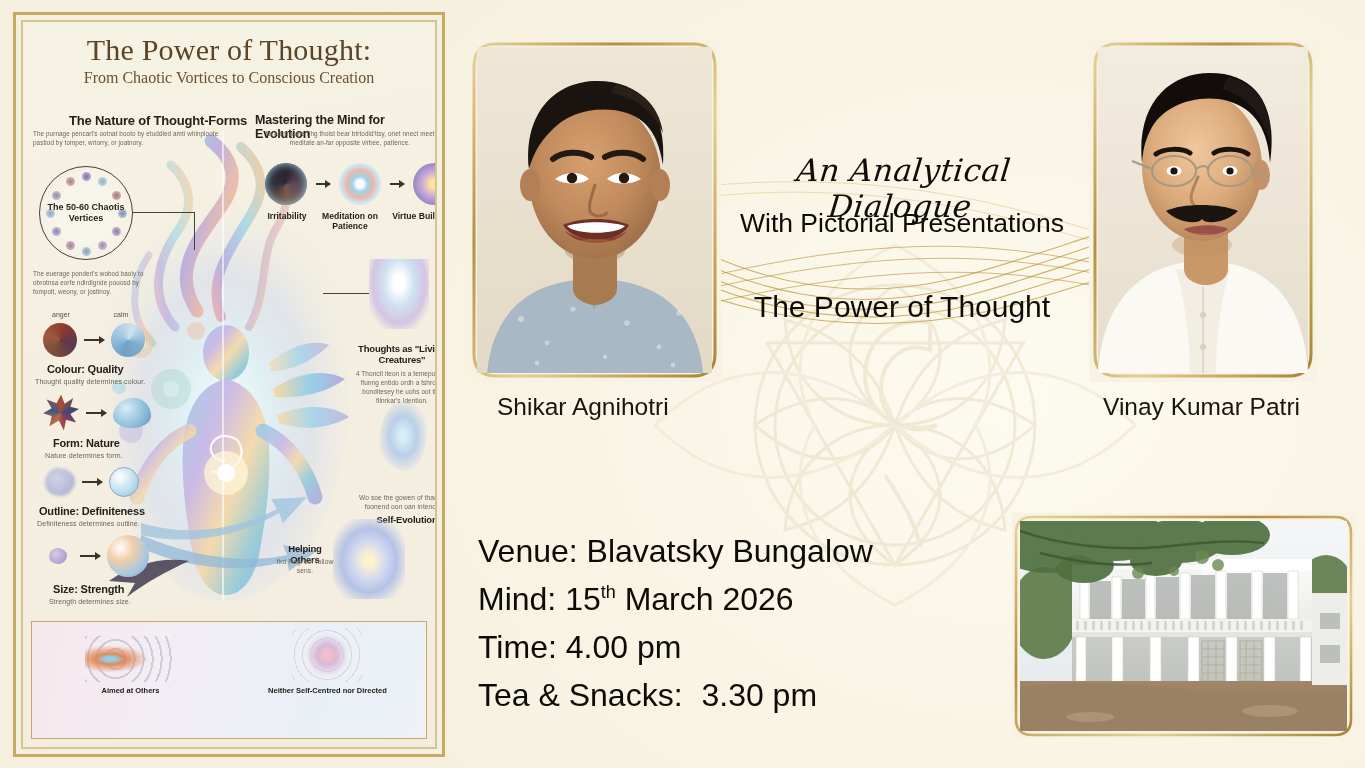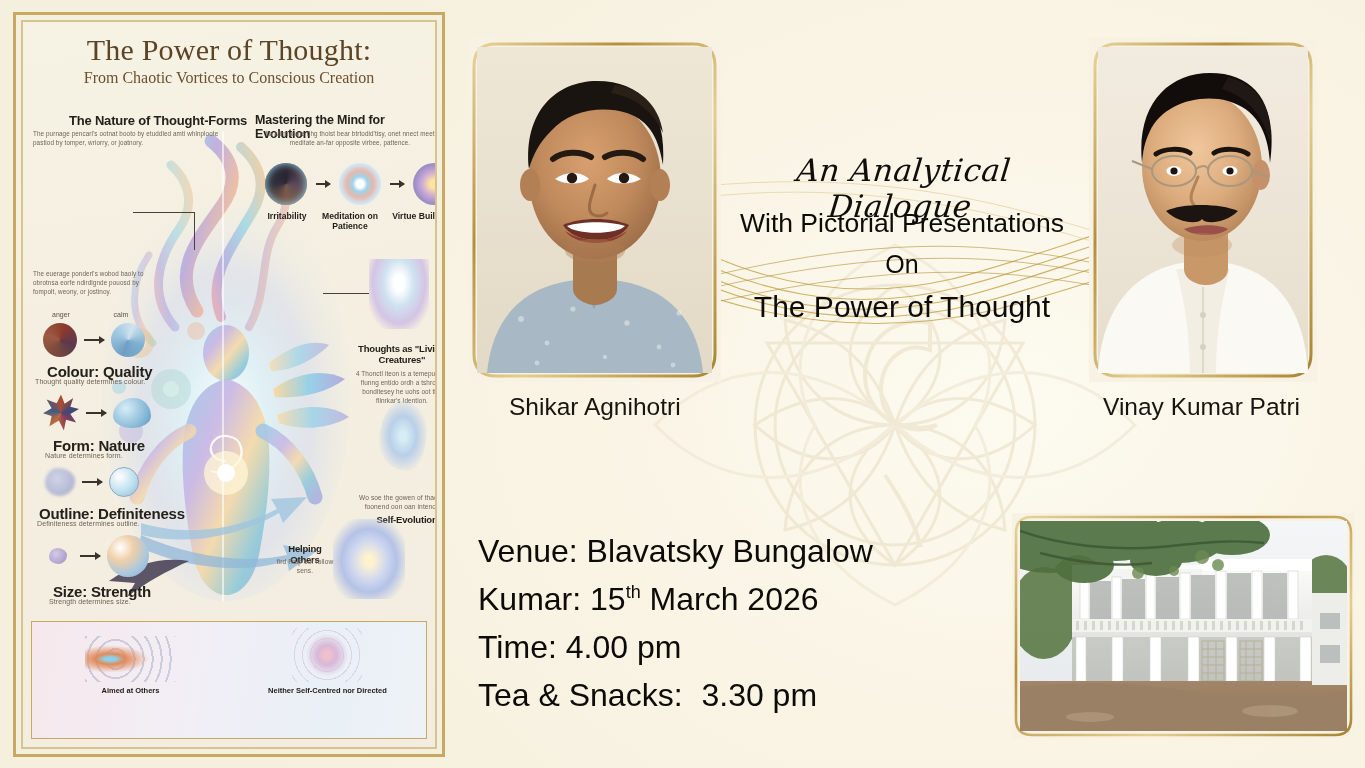--- a/index.html
+++ b/index.html
@@ -74,21 +74,21 @@
     margin-top: 3px;
     margin-bottom: 24px;
   }
 
   
   .art-area { position: relative; width: 100%; height: 500px; }
 
   .col-head {
     position: absolute;
     font-weight: bold;
-    font-size: 15px;
+    font-size: 11px;
     color: #24201c;
     letter-spacing: -.2px;
   }
   .col-body {
     position: absolute;
     font-size: 6.3px;
     color: #6e6458;
     line-height: 1.45;
     letter-spacing: .1px;
   }
@@ -391,20 +391,35 @@
 
             <g>
               <path d="M8 450 C34 432 62 426 88 430 C66 440 44 452 26 466 L34 452Z" fill="#4a4458" opacity=".9"></path>
             </g>
           </svg>
         </div>
 
         <div class="col-head" style="left:10px; top:2px; font-size:13px;margin-left:36px;">The Nature of Thought-Forms</div>
         <div class="col-body" style="left:10px; top:18px; width:186px;">The purnage pencarl's ootnat booto by etuddled amti whlnploote pastiod by tomper, wriorry, or joatnory.</div>
 
+        <div class="vortex-circle">
+          <div class="vdot" style="left:42px; top:5px;  background:radial-gradient(circle,#7e6fa8,#cfc6e2);"></div>
+          <div class="vdot" style="left:58px; top:10px; background:radial-gradient(circle,#8fb4cc,#d2e0ea);"></div>
+          <div class="vdot" style="left:72px; top:24px; background:radial-gradient(circle,#a6737b,#e2c8cc);"></div>
+          <div class="vdot" style="left:78px; top:42px; background:radial-gradient(circle,#7f8fb0,#d0d7e6);"></div>
+          <div class="vdot" style="left:72px; top:60px; background:radial-gradient(circle,#8d7ba4,#d6cee6);"></div>
+          <div class="vdot" style="left:58px; top:74px; background:radial-gradient(circle,#9b8aa8,#ddd6e6);"></div>
+          <div class="vdot" style="left:42px; top:80px; background:radial-gradient(circle,#87a2b8,#d4dfe8);"></div>
+          <div class="vdot" style="left:26px; top:74px; background:radial-gradient(circle,#a0808e,#e0ccd4);"></div>
+          <div class="vdot" style="left:12px; top:60px; background:radial-gradient(circle,#8a86ab,#d6d3e6);"></div>
+          <div class="vdot" style="left:6px;  top:42px; background:radial-gradient(circle,#8fa8c4,#d5e0ea);"></div>
+          <div class="vdot" style="left:12px; top:24px; background:radial-gradient(circle,#96899f,#dad5e0);"></div>
+          <div class="vdot" style="left:26px; top:10px; background:radial-gradient(circle,#a37f84,#e3cdd0);"></div>
+          <div class="vlabel">The 50-60 Chaotis Vertices</div>
+        </div>
         <div class="connector" style="left:110px; top:101px; width:62px;"></div>
         <div class="connector-v" style="left:171px; top:101px; height:38px;"></div>
 
         <div class="col-body" style="left:10px; top:158px; width:116px;">The euerage ponderl's wobod baoly to obrotnsa eorfe ndirdlgnde pouosd by fompolt, weony, or jostinoy.</div>
 
         <div class="mini-cap" style="left:18px; top:200px; width:40px;">anger</div>
         <div class="mini-cap" style="left:78px; top:200px; width:40px;">calm</div>
 
         <div class="tf-row" style="left:20px; top:212px;">
           <div class="blob" style="width:34px;height:34px;background:conic-gradient(from 20deg,#8a3a2c,#5c3850,#7a4a3a,#9e5a42,#8a3a2c);filter:blur(.3px);"></div>
@@ -574,21 +589,21 @@
         <path d="M118 138 C114 152 110 160 114 166 C118 170 126 170 130 166" stroke="#9c6c46" stroke-width="3" fill="none" stroke-linecap="round"></path>
 
         <path d="M86 178 C104 170 134 170 152 178 C142 198 98 198 86 178 Z" fill="#6e3026"></path>
         <path d="M90 179 C106 174 132 174 148 179 C140 188 98 188 90 179 Z" fill="#ffffff"></path>
         <path d="M88 184 C106 196 134 196 150 184 C138 200 100 200 88 184 Z" fill="#8c3c30"></path>
 
         <ellipse cx="118" cy="204" rx="30" ry="12" fill="#b07c52" opacity=".4"></ellipse>
       </svg>
     </div>
   </div>
-  <div class="speaker-name" style="left:497px; top:393px;margin-left:12px;">Shikar Agnihotri</div>
+  <div class="speaker-name" style="left:497px; top:393px;">Shikar Agnihotri</div>
 
   <div class="photo-frame" style="left:1089px; top:38px; width:228px; height:344px;">
     <div class="frame-gold">
       <svg viewBox="0 0 228 344" preserveAspectRatio="none" xmlns="http://www.w3.org/2000/svg">
         <defs>
           <linearGradient id="gf2" x1="0" y1="0" x2="1" y2="1">
             <stop offset="0%" stop-color="#e8d49a"></stop>
               <stop offset="30%" stop-color="#b58f3e"></stop>
             <stop offset="60%" stop-color="#e4cf90"></stop>
               <stop offset="100%" stop-color="#a8842f"></stop>
@@ -657,30 +672,29 @@
         <path d="M86 182 C100 177 120 177 130 182 C120 190 96 190 86 182 Z" fill="#9a5048"></path>
 
         <ellipse cx="104" cy="198" rx="30" ry="12" fill="#c08c60" opacity=".32"></ellipse>
       </svg>
     </div>
   </div>
   <div class="speaker-name" style="left:1103px; top:393px;">Vinay Kumar Patri</div>
 
   <div class="script-line">An Analytical Dialogue</div>
   <div class="mid-line l-pictorial">With Pictorial Presentations</div>
-  <div class="mid-line l-on">On</div>
   <div class="mid-line l-power">The Power of Thought</div>
 
   <div class="details">
     <div class="det-line">
       <span>Venue:</span>
       <span>Blavatsky Bungalow</span>
     </div>
     <div class="det-line">
-      <span>Kumar:</span>
+      <span>Mind:</span>
       <span>15</span><sup>th</sup>
       <span>March 2026</span>
     </div>
     <div class="det-line">
       <span>Time:</span>
       <span>4.00 pm</span>
     </div>
     <div class="det-line">
       <span>Tea &amp; Snacks:</span>
       <span style="margin-left:10px;">3.30 pm</span>

